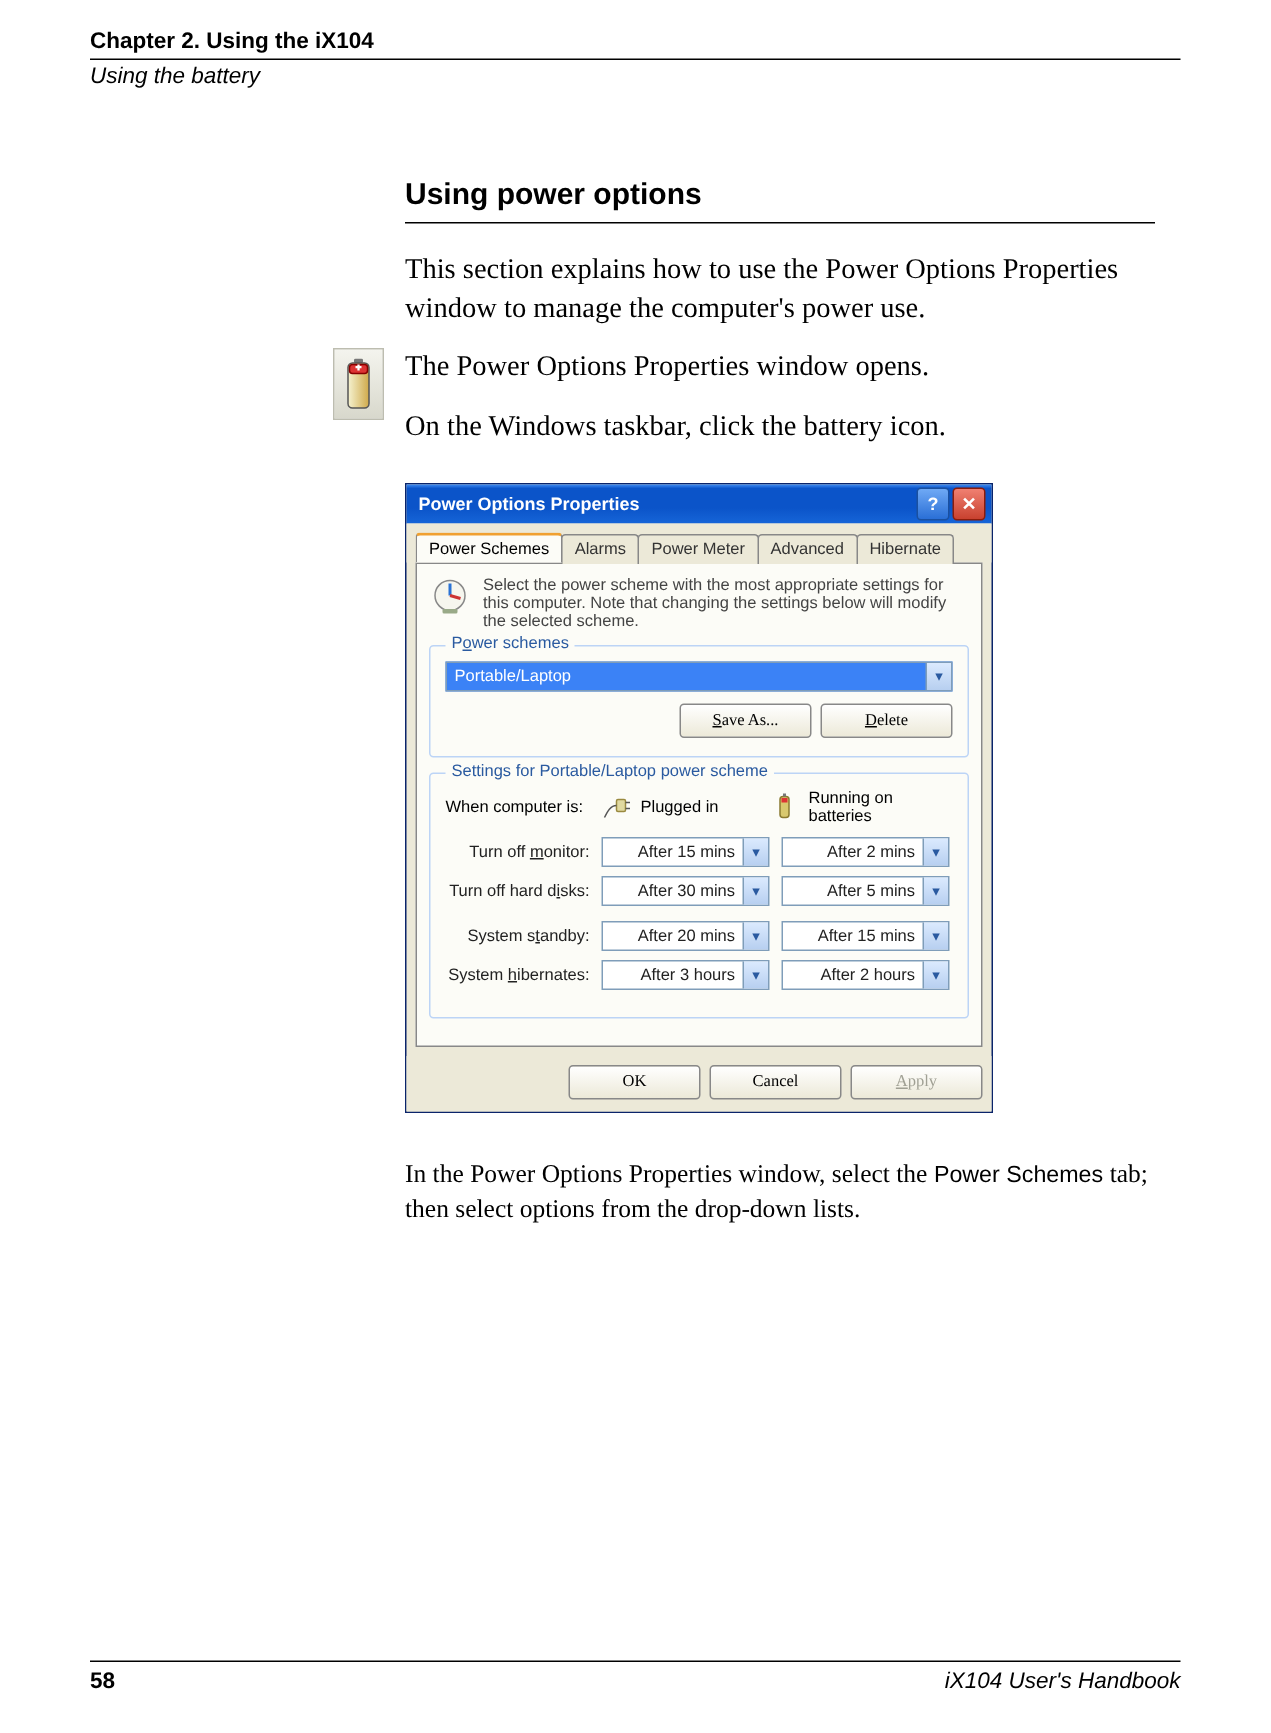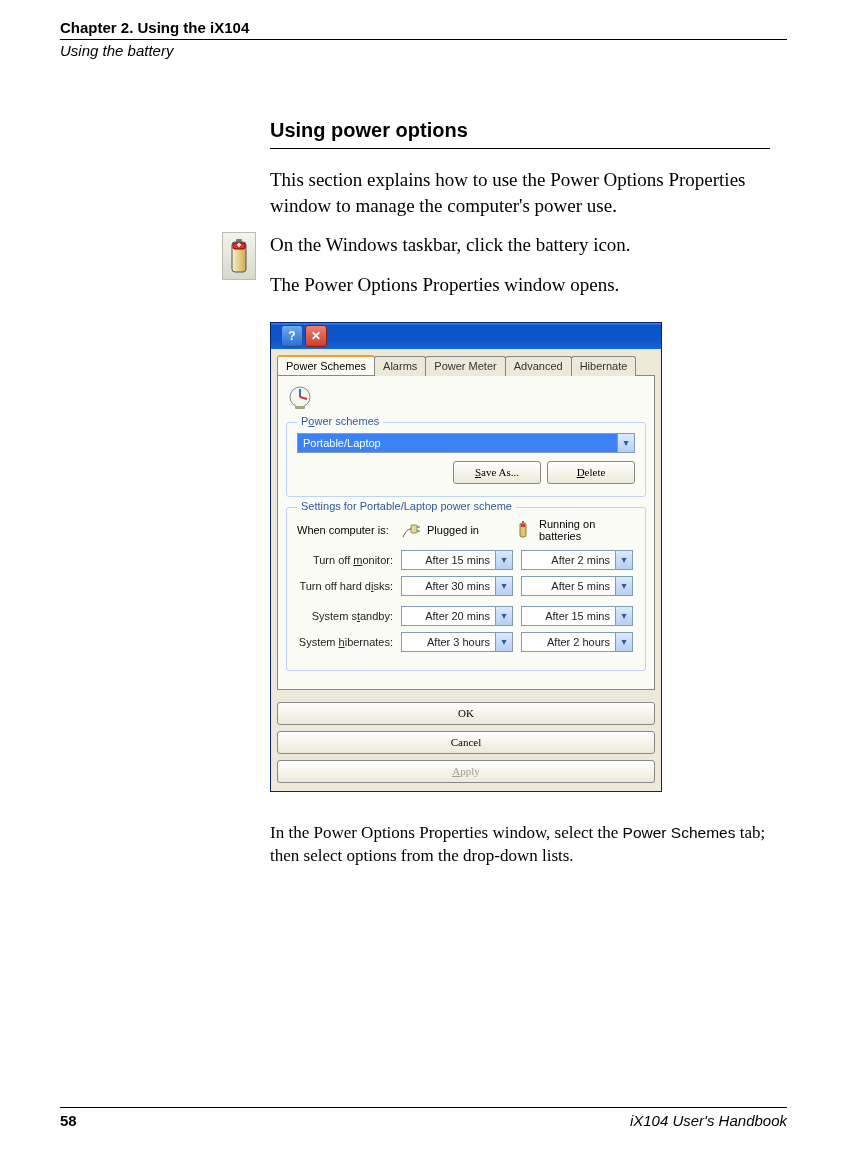--- a/index.html
+++ b/index.html
@@ -248,21 +248,20 @@
     width: 20px;
     height: 20px;
     flex: 0 0 20px;
   }
   .dlg-footer {
     display: flex;
     justify-content: flex-end;
     gap: 6px;
     padding: 6px 6px 8px 6px;
     background: #ece9d8;
-    flex-direction: column;
   }
   .h3 {
     font-family: Arial, Helvetica, sans-serif;
     font-weight: 700;
     font-style: italic;
     font-size: 17px;
     margin: 30px 0 10px 0;
   }
   .mixed-para { font-size: 17px; line-height: 1.35; }
   .sans-run { font-family: Arial, Helvetica, sans-serif; font-size: 15.5px; }
@@ -309,47 +308,49 @@
               <stop offset="0" stop-color="#f5f2d0"></stop>
               <stop offset="1" stop-color="#cfa94a"></stop>
             </linearGradient>
           </defs>
           <rect x="3" y="4" width="12" height="6" rx="2" fill="#d33" stroke="#800"></rect>
           <rect x="7" y="5" width="4" height="1.5" fill="#fff"></rect>
           <rect x="8.25" y="4" width="1.5" height="4" fill="#fff"></rect>
         </svg>
       </div>
       <div class="icon-text">
+        <p class="para">The Power Options Properties window opens.</p>
         <p class="para">On the Windows taskbar, click the battery icon.</p>
-        <p class="para">The Power Options Properties window opens.</p>
       </div>
     </div>
 
     <div class="xp-window">
       <div class="titlebar">
+        <span class="title">Power Options Properties</span>
         <span class="tbtn help">?</span>
         <span class="tbtn close">✕</span>
       </div>
       <div class="tabbar">
         <div class="tab active">Power Schemes</div>
         <div class="tab">Alarms</div>
         <div class="tab">Power Meter</div>
         <div class="tab">Advanced</div>
         <div class="tab">Hibernate</div>
       </div>
       <div class="tabbody">
         <div class="intro-row">
           <div class="pm-icon">
             <svg viewBox="0 0 28 28" width="28" height="28">
               <circle cx="14" cy="13" r="10" fill="#f6f6ee" stroke="#888"></circle>
               <path d="M14 13 L14 5" stroke="#2a72d4" stroke-width="2"></path>
               <path d="M14 13 L21 15" stroke="#c33" stroke-width="2"></path>
               <rect x="9" y="22" width="10" height="3" rx="1" fill="#9a8"></rect>
             </svg>
           </div>
+          <div>Select the power scheme with the most appropriate settings for this computer. Note that changing the settings below will modify the selected scheme.</div>
         </div>
 
         <div class="fieldset">
           <div class="fieldset-title">P<span class="u">o</span>wer schemes</div>
           <div class="dropdown selected">
             <span class="dd-text">Portable/Laptop</span>
             <span class="dd-arrow">▾</span>
           </div>
           <div class="btnrow-right">
             <span class="xp-btn">

